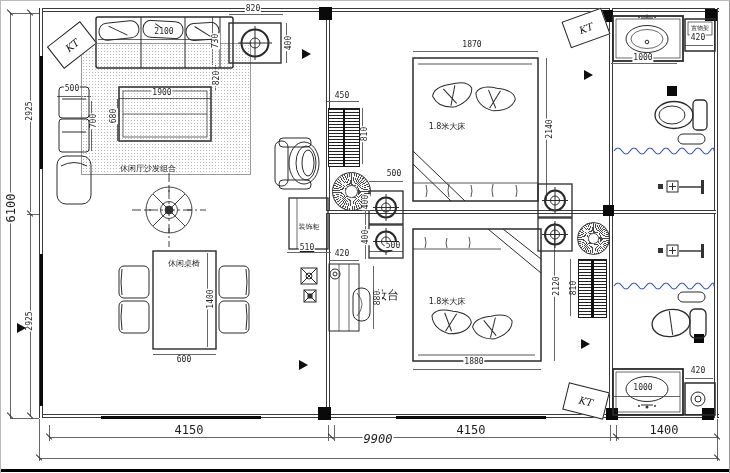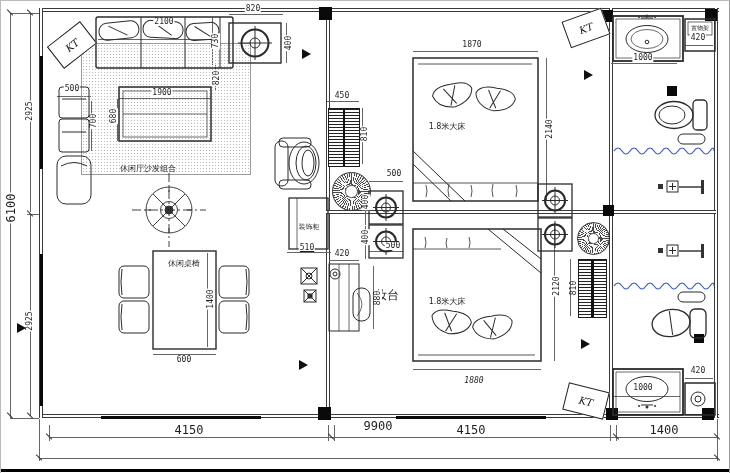--- a/index.html
+++ b/index.html
@@ -386,21 +386,21 @@
     </div>
 
   <div class="tri" style="left:301px;top:48px;"></div>
   <div class="tri" style="left:583px;top:69px;"></div>
   <div class="tri" style="left:16px;top:322px;"></div>
   <div class="tri" style="left:298px;top:359px;"></div>
   <div class="tri" style="left:580px;top:338px;"></div>
 
   <div class="lbl" style="left:252px;top:8px;">820</div>
   <div class="lbl v" style="left:288px;top:42px;">400</div>
-  <div class="lbl" style="left:163px;top:21px;">2100</div>
+  <div class="lbl" style="left:163px;top:31px;">2100</div>
   <div class="lbl v" style="left:215px;top:40px;">730</div>
   <div class="lbl v" style="left:216px;top:77px;">820</div>
   <div class="lbl" style="left:71px;top:88px;">500</div>
   <div class="lbl v" style="left:93px;top:120px;">700</div>
   <div class="lbl" style="left:161px;top:92px;">1900</div>
   <div class="lbl v" style="left:113px;top:115px;">680</div>
   <div class="lbl v" style="left:29px;top:110px;">2925</div>
   <div class="lbl v big" style="left:10px;top:207px;">6100</div>
   <div class="lbl v" style="left:29px;top:320px;">2925</div>
   <div class="lbl cn" style="left:147px;top:168px;">休闲厅沙发组合</div>
@@ -415,28 +415,28 @@
   <div class="lbl v" style="left:549px;top:128px;">2140</div>
   <div class="lbl cn" style="left:446px;top:126px;">1.8米大床</div>
   <div class="lbl" style="left:393px;top:173px;">500</div>
   <div class="lbl v" style="left:365px;top:201px;">400</div>
   <div class="lbl v" style="left:365px;top:236px;">400</div>
   <div class="lbl" style="left:392px;top:245px;">500</div>
   <div class="lbl" style="left:341px;top:253px;">420</div>
   <div class="lbl cn" style="left:338px;top:294px;font-size:12px;margin-left:48px;">妆台</div>
   <div class="lbl v" style="left:377px;top:297px;">880</div>
   <div class="lbl cn" style="left:446px;top:301px;">1.8米大床</div>
-  <div class="lbl" style="left:473px;top:380px;font-style:italic;">1880</div>
+  <div class="lbl" style="left:473px;top:361px;">1880</div>
   <div class="lbl v" style="left:556px;top:285px;">2120</div>
   <div class="lbl v" style="left:573px;top:287px;background:transparent;">810</div>
   <div class="lbl" style="left:642px;top:57px;">1000</div>
   <div class="lbl cn tiny" style="left:699px;top:27px;">置物架</div>
   <div class="lbl" style="left:697px;top:37px;">420</div>
   <div class="lbl" style="left:697px;top:370px;">420</div>
   <div class="lbl" style="left:642px;top:387px;">1000</div>
   <div class="lbl big" style="left:188px;top:429px;">4150</div>
   <div class="lbl big" style="left:470px;top:429px;">4150</div>
   <div class="lbl big" style="left:663px;top:429px;">1400</div>
-  <div class="lbl big" style="left:377px;top:425px;">9900</div>
+  <div class="lbl big" style="left:377px;top:438px;font-style:italic;">9900</div>
 
   <div class="frame-bottom"></div>
   <div class="frame-right"></div>
 </div>
 
 </body></html>

